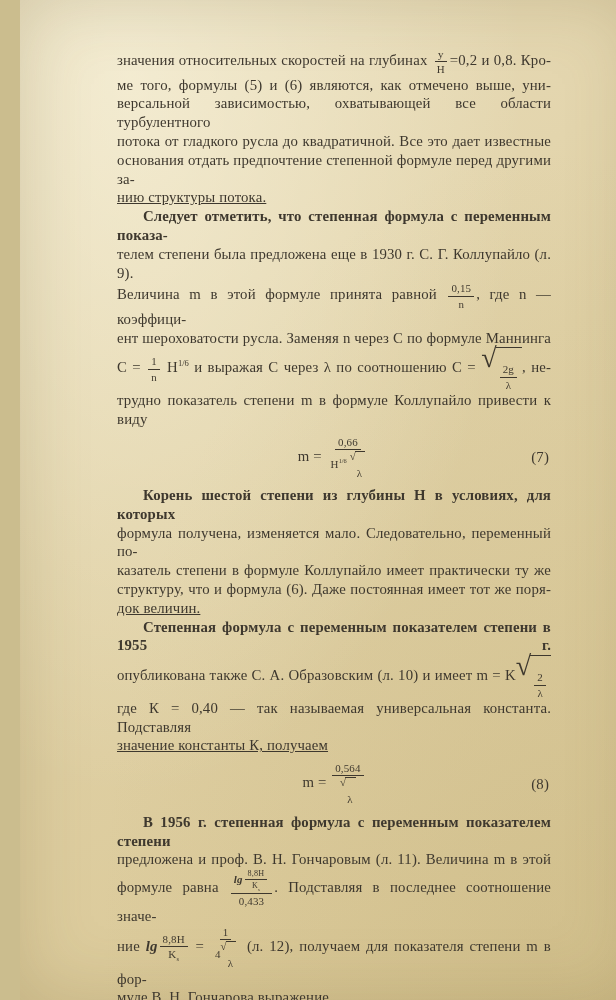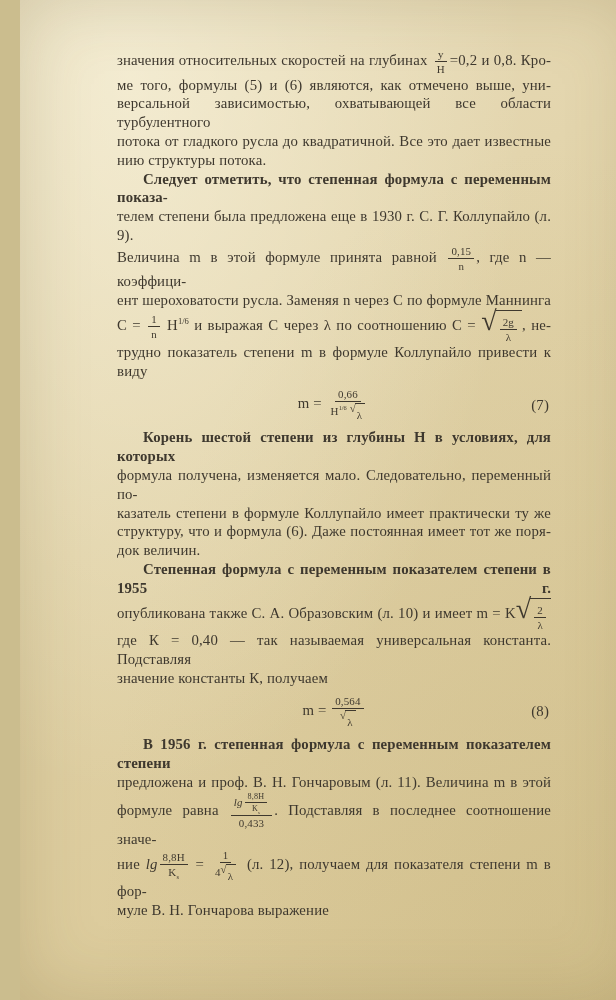--- a/index.html
+++ b/index.html
@@ -17,52 +17,53 @@
     box-shadow: inset 0 0 70px rgba(110,90,40,.22);
     color:var(--ink,#3e382e);
     margin-left:20px;
   }
   .text-col{
     position:absolute;left:97px;top:48px;width:434px;
     font-size:14.8px;line-height:18.8px;
     letter-spacing:.15px;
   }
   .t-line{text-align:justify;text-align-last:justify;}
-  .t-line.no-j{text-align:left;text-align-last:left;}
+  .t-line.no-j{text-align:left;text-align-last:left;text-decoration:underline;}
   .t-line.ind{text-indent:26px;font-weight:bold;}
   .formula{position:relative;text-align:center;text-align-last:center;margin:7px 0;}
   .eqno{position:absolute;right:2px;top:50%;transform:translateY(-50%);}
   .frac{
     display:inline-flex;flex-direction:column;align-items:center;
     vertical-align:middle;font-size:.74em;line-height:1.12;
     padding:0 2px;text-align:center;text-align-last:center;
   }
   .fn{display:block;padding:0 3px 1px;border-bottom:1px solid currentColor;white-space:nowrap;}
   .fd{display:block;padding:1px 3px 0;white-space:nowrap;}
   .sqrt{display:inline-flex;align-items:flex-start;vertical-align:middle;white-space:nowrap;}
   .rad{line-height:1;margin-right:-1px;}
   .sqrt.tall .rad{font-size:1.9em;line-height:.85;margin-top:-1px;}
-  .sqc{border-top:1px solid currentColor;padding:5px 3px 0 2px;}
+  .sqc{border-top:1px solid currentColor;padding:15px 3px 0 2px;}
   .sup{font-size:.58em;vertical-align:super;letter-spacing:0;font-family:Liberation Serif, serif;}
   .sub{font-size:.58em;vertical-align:sub;letter-spacing:0;}
-  .it{font-style:italic;}
+  .it{font-style:italic;font-weight:bold;}
 </style>
 </head>
 <body>
 
 <div class="page" style="--ink: #3e382e;">
   <div class="text-col" id="text-col">
 
   <div class="t-line"><span>значения относительных скоростей на глубинах </span><span class="frac">
           <span class="fn"><span>у</span></span>
           <span class="fd"><span>Н</span></span>
         </span><span>=0,2 и 0,8. Кро-</span></div>
       <div class="t-line"><span>ме того, формулы (5) и (6) являются, как отмечено выше, уни-</span></div>
       <div class="t-line"><span>версальной зависимостью, охватывающей все области турбулентного</span></div>
       <div class="t-line"><span>потока от гладкого русла до квадратичной. Все это дает известные</span></div>
+      <div class="t-line"><span>основания отдать предпочтение степенной формуле перед другими за-</span></div>
       <div class="t-line no-j"><span>нию структуры потока.</span></div>
       <div class="t-line ind"><span>Следует отметить, что степенная формула с переменным показа-</span></div>
       <div class="t-line"><span>телем степени была предложена еще в 1930 г. С. Г. Коллупайло (л. 9).</span></div>
       <div class="t-line"><span>Величина m в этой формуле принята равной </span><span class="frac">
           <span class="fn"><span>0,15</span></span>
           <span class="fd"><span>n</span></span>
         </span><span>, где n — коэффици-</span></div>
       <div class="t-line"><span>ент шероховатости русла. Заменяя n через С по формуле Маннинга</span></div>
       <div class="t-line"><span>C = </span><span class="frac">
           <span class="fn"><span>1</span></span>

